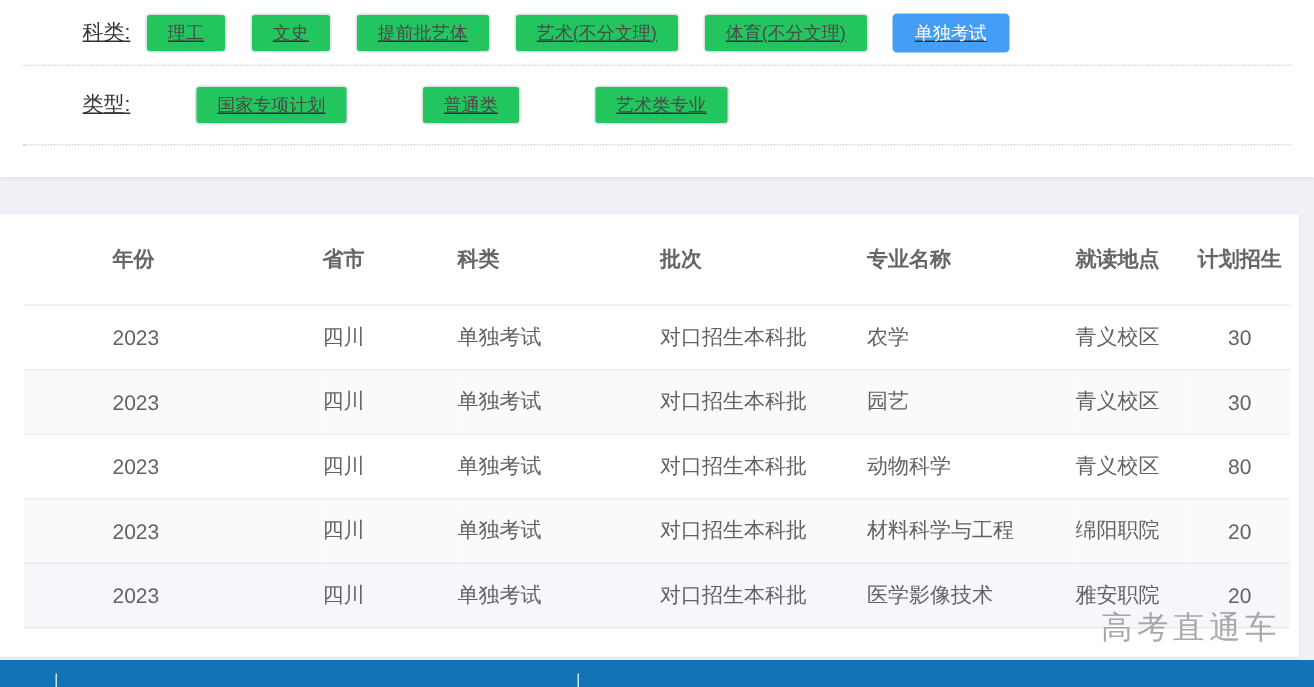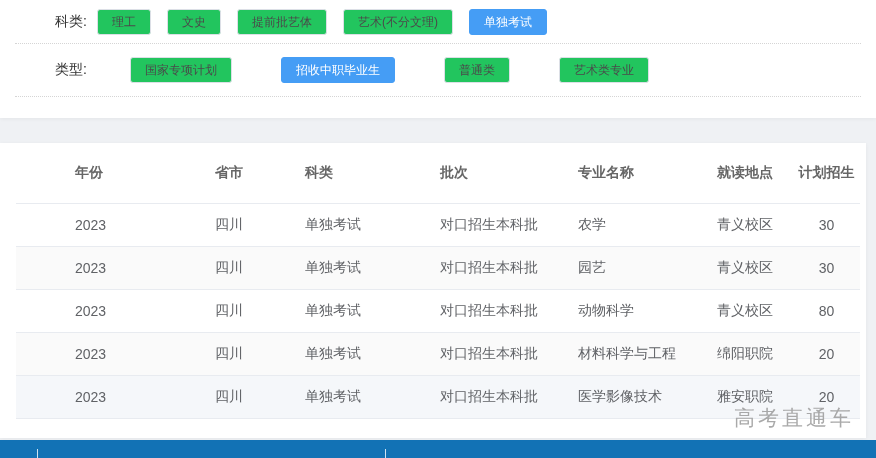--- a/index.html
+++ b/index.html
@@ -14,20 +14,21 @@
   
   .panel-top {
     position:absolute; left:0; top:0; width:876px; height:118px;
     background:#ffffff;
     box-shadow:0 1px 4px rgba(0,0,0,0.05);
   }
   .filter-row {
     display:flex; align-items:center;
     margin:0 15px; padding-left:40px;
     border-bottom:1px dotted #d5d5d5;
+    text-decoration:underline;
   }
   .filter-row.r1 { height:44px; }
   .filter-row.r2 { height:53px;gap:33px; }
   .filter-label {
     font-size:14px; color:#333; margin-right:10px; white-space:nowrap;
   }
   .fbtn {
     display:inline-block;
     font-size:12px; line-height:1;
     padding:6px 14px; margin-right:16px;
@@ -91,27 +92,27 @@
 <body>
 
 <div class="panel-top">
 
   <div class="filter-row r1">
     <span class="filter-label">科类:</span>
     <span class="fbtn">理工</span>
     <span class="fbtn">文史</span>
     <span class="fbtn">提前批艺体</span>
     <span class="fbtn">艺术(不分文理)</span>
+    <span class="fbtn">体育(不分文理)</span>
     <span class="fbtn active">单独考试</span>
   </div>
 
   <div class="filter-row r2">
     <span class="filter-label">类型:</span>
     <span class="fbtn">国家专项计划</span>
-    <span class="fbtn active">招收中职毕业生</span>
     <span class="fbtn">普通类</span>
     <span class="fbtn">艺术类专业</span>
   </div>
 
 </div>
 
 <div class="panel-table">
   <table class="data">
     <colgroup>
       <col style="width:199px">

